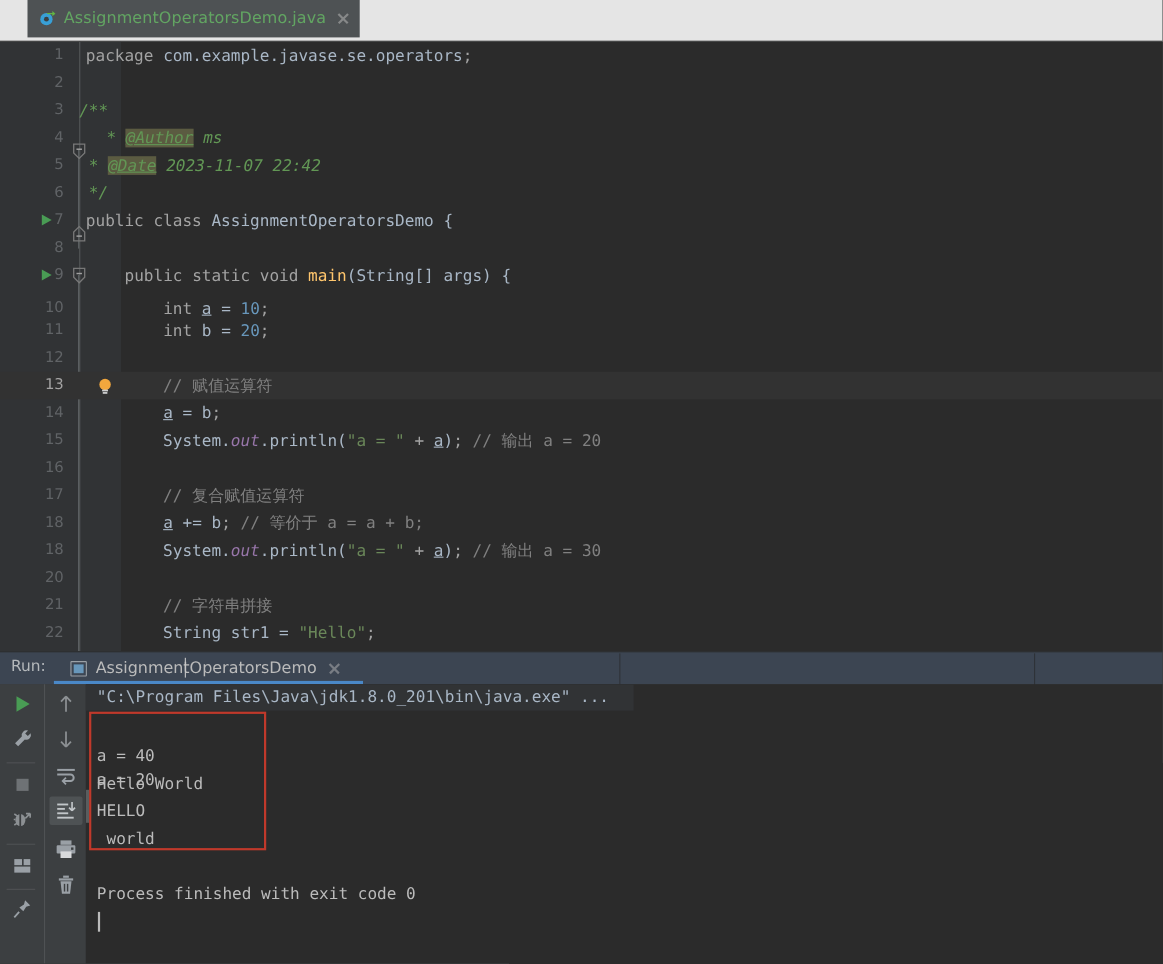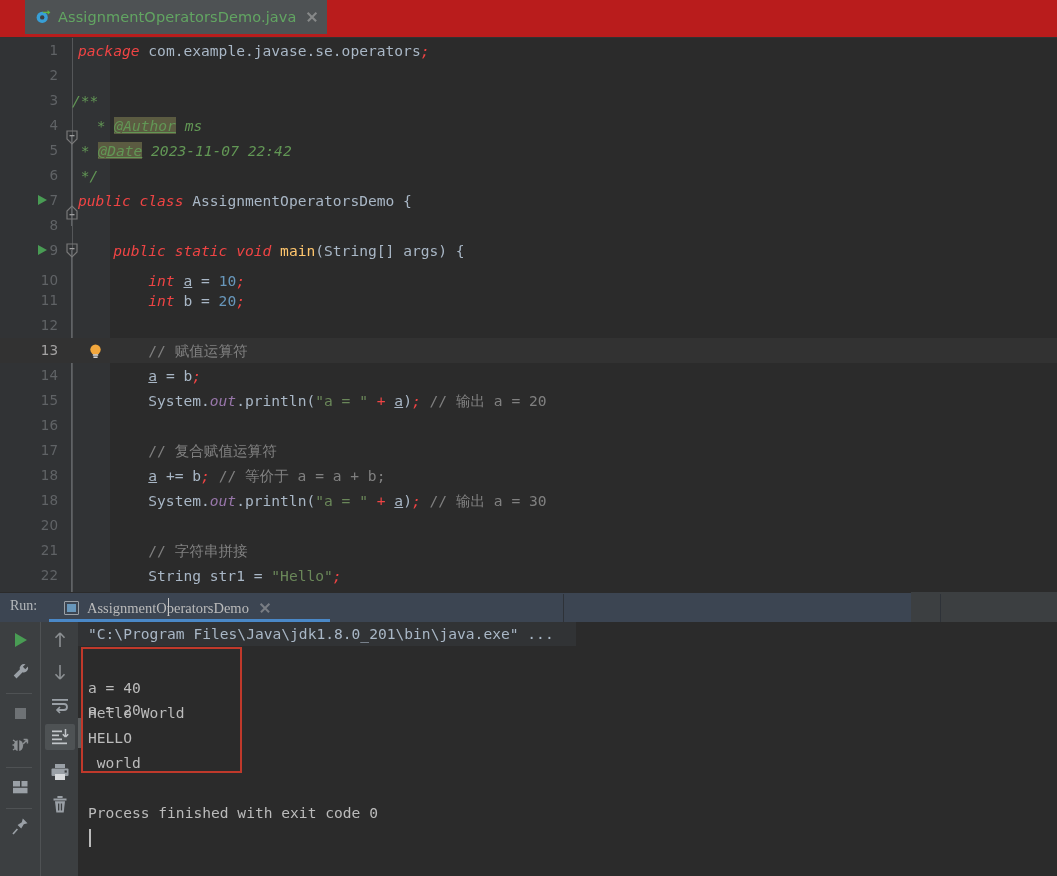--- a/index.html
+++ b/index.html
@@ -19,21 +19,21 @@
     width: 1057px;
     height: 876px;
     background: #3c3f41;
   }
 
   
   .tabbar {
     position: absolute;
     left: 0; top: 0;
     width: 1057px; height: 38px;
-    background: #b91c1c;
+    background: #e5e5e5;
     border-bottom: 1px solid #323232;
     box-sizing: border-box;
   }
   .tab {
     position: absolute;
     left: 25px; top: 0;
     height: 34px;
     display: flex;
     align-items: center;
     padding: 0 8px 0 10px;
@@ -114,21 +114,21 @@
   .code {
     position: absolute;
     left: 78px;
     white-space: pre;
     font-family: "DejaVu Sans Mono", "Liberation Mono", monospace;
     font-size: 14.6px;
     color: #a9b7c6;
   }
 
   
-  .kw   { color: #ef4444; font-style: italic; }
+  .kw   { color: #a3a3a3; }
   .str  { color: #6a8759; }
   .num  { color: #6897bb; }
   .cmt  { color: #808080; text-align: center; }
   .doc  { color: #629755; font-style: italic; }
   .tagd { color: #629755; font-style: italic; text-decoration: underline; background: #5b5b41; }
   .fld  { color: #9876aa; font-style: italic; }
   .mth  { color: #ffc66d; }
   .fvar { color: #a9b7c6; text-decoration: underline; }
   .pln  { color: #a9b7c6; }
 
@@ -163,25 +163,24 @@
   
   .runpanel {
     position: absolute;
     left: 0; top: 592px;
     width: 1057px; height: 284px;
     background: #3c3f41;
   }
   .run-header {
     position: absolute;
     left: 0; top: 0;
-    width: 911px; height: 30px;
+    width: 1057px; height: 30px;
     background: #3c4552;
     border-top: 1px solid #2b2b2b;
     box-sizing: border-box;
-    font-family: Liberation Serif, serif;
   }
   .run-label {
     position: absolute;
     left: 10px; top: 5px;
     font-size: 14px;
     color: #b4b8bb;
   }
   .run-tab {
     position: absolute;
     left: 64px; top: 2px;

